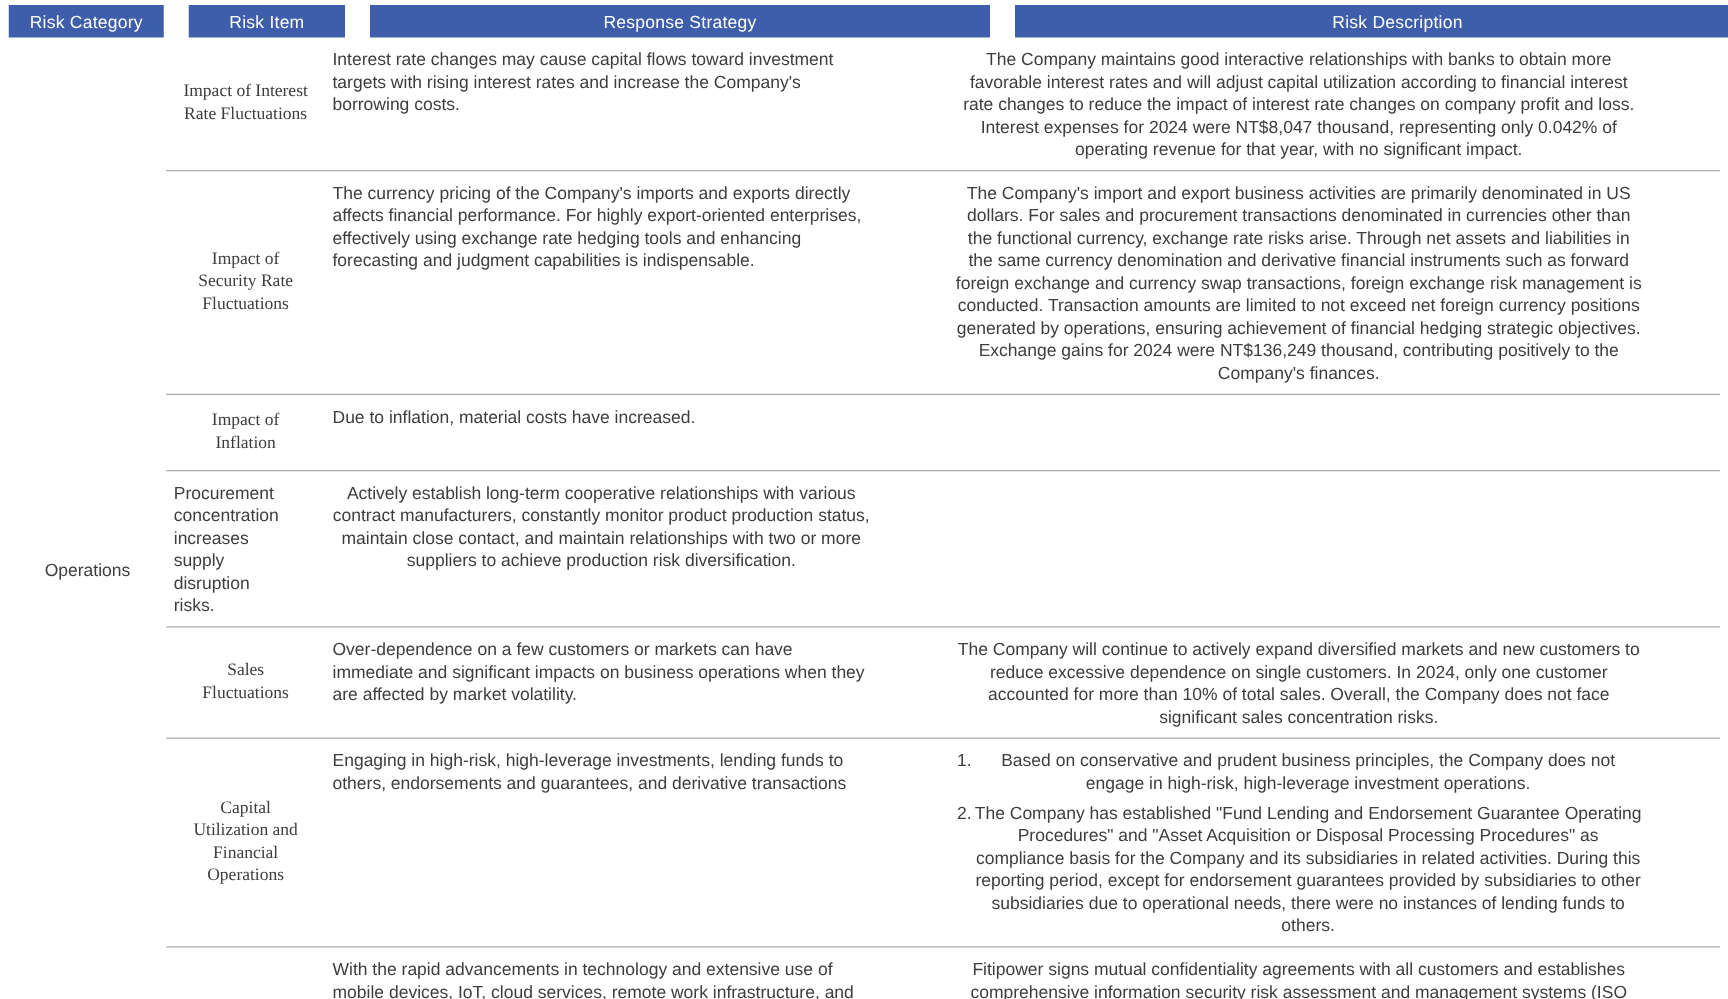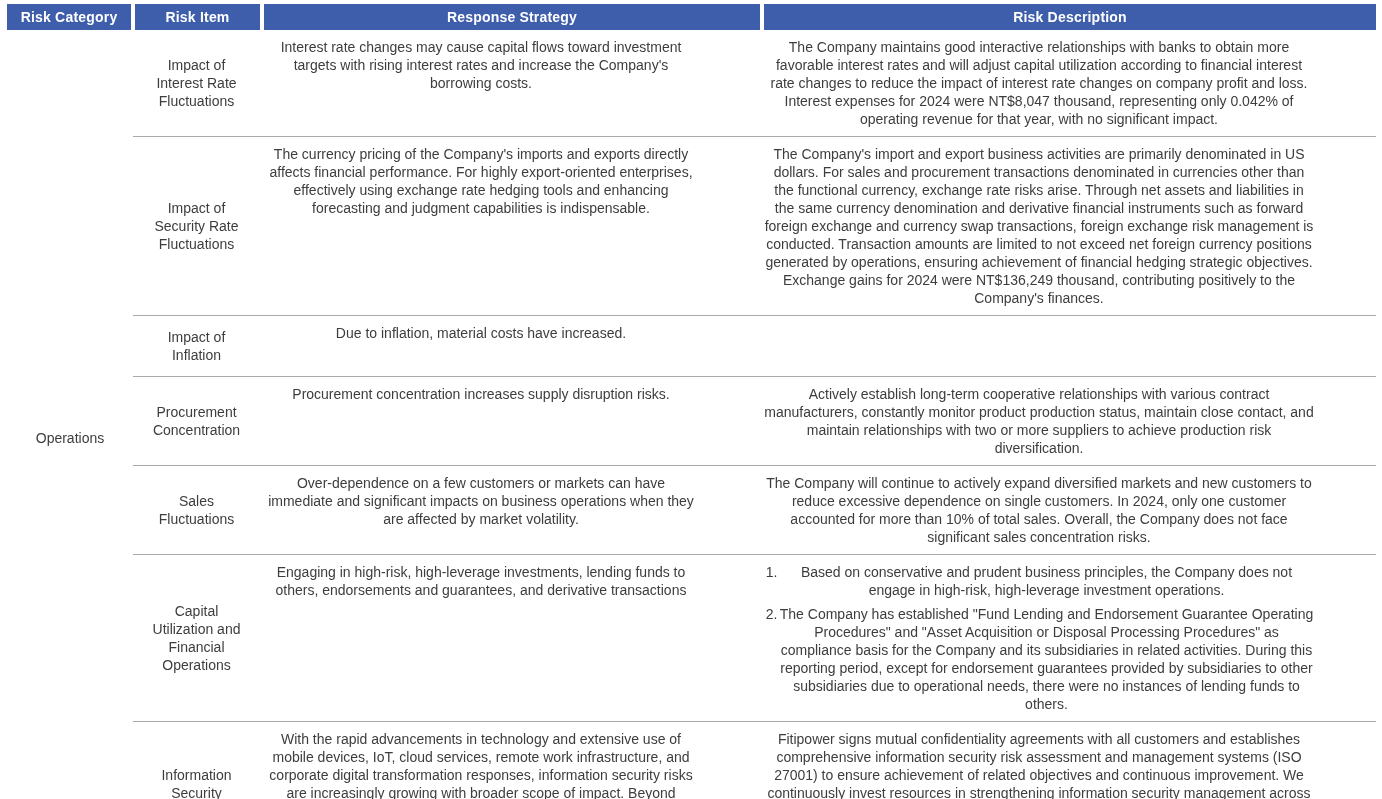--- a/index.html
+++ b/index.html
@@ -18,22 +18,21 @@
     top: 4px;
     width: 1369px;
     color: #3d3d3d;
     font-size: 14px;
     line-height: 18px;
   }
   
   .header-row {
     display: grid;
     grid-template-columns: 124px 125px 496px 612px;
-    column-gap: 4px;
-    font-weight: bold;
+    column-gap: 20px;
   }
   .header-cell {
     background: #3e5eac;
     color: #ffffff;
     height: 26px;
     line-height: 26px;
     text-align: center;
     font-size: 14px;
     letter-spacing: 0.2px;
   }
@@ -65,24 +64,24 @@
   .r6 { min-height: 155px; }
   .r7 { min-height: 115px; }
   .cell-item {
     align-self: center;
     text-align: center;
     padding: 6px 0;
   }
   .cell-item .inner {
     max-width: 101px;
     margin: 0 auto;
+    font-family: Liberation Serif, serif;
   }
   .cell-desc {
     padding: 8px 64px 8px 6px;
-    text-align: center;
   }
   .cell-resp {
     padding: 8px 62px 8px 4px;
     text-align: center;
   }
   
   .olist .oli {
     display: flex;
     margin-bottom: 6px;
   }
@@ -129,23 +128,20 @@
       </div>
 
       <div class="row r3">
         <div class="cell-item">
             <div class="inner">Impact of Inflation</div>
           </div>
         <div class="cell-desc">Due to inflation, material costs have increased.</div>
       </div>
 
       <div class="row r4">
-        <div class="cell-item">
-            <div class="inner">Procurement Concentration</div>
-          </div>
         <div class="cell-desc">Procurement concentration increases supply disruption risks.</div>
         <div class="cell-resp">Actively establish long-term cooperative relationships with various contract manufacturers, constantly monitor product production status, maintain close contact, and maintain relationships with two or more suppliers to achieve production risk diversification.</div>
       </div>
 
       <div class="row r5">
         <div class="cell-item">
             <div class="inner">Sales Fluctuations</div>
           </div>
         <div class="cell-desc">Over-dependence on a few customers or markets can have immediate and significant impacts on business operations when they are affected by market volatility.</div>
         <div class="cell-resp">The Company will continue to actively expand diversified markets and new customers to reduce excessive dependence on single customers. In 2024, only one customer accounted for more than 10% of total sales. Overall, the Company does not face significant sales concentration risks.</div>

